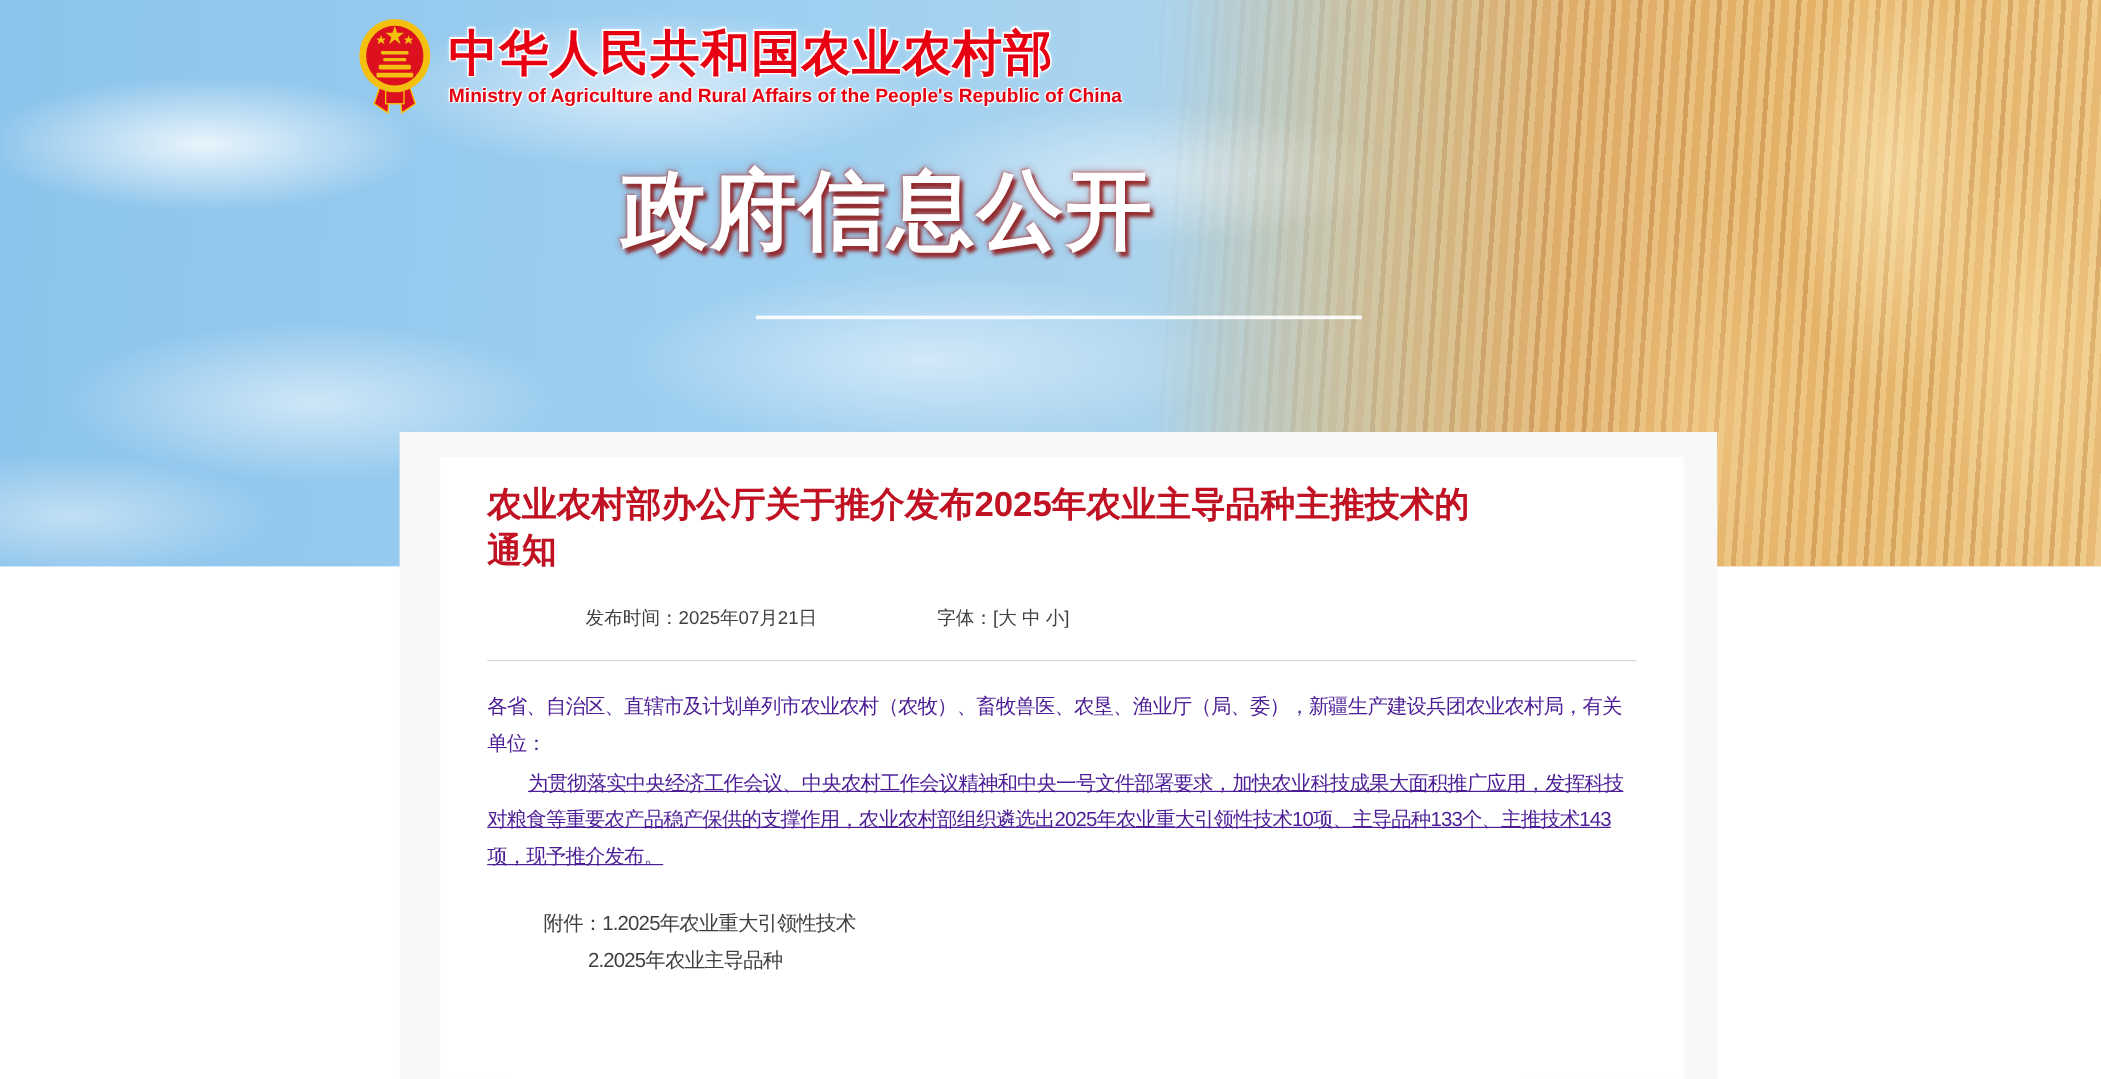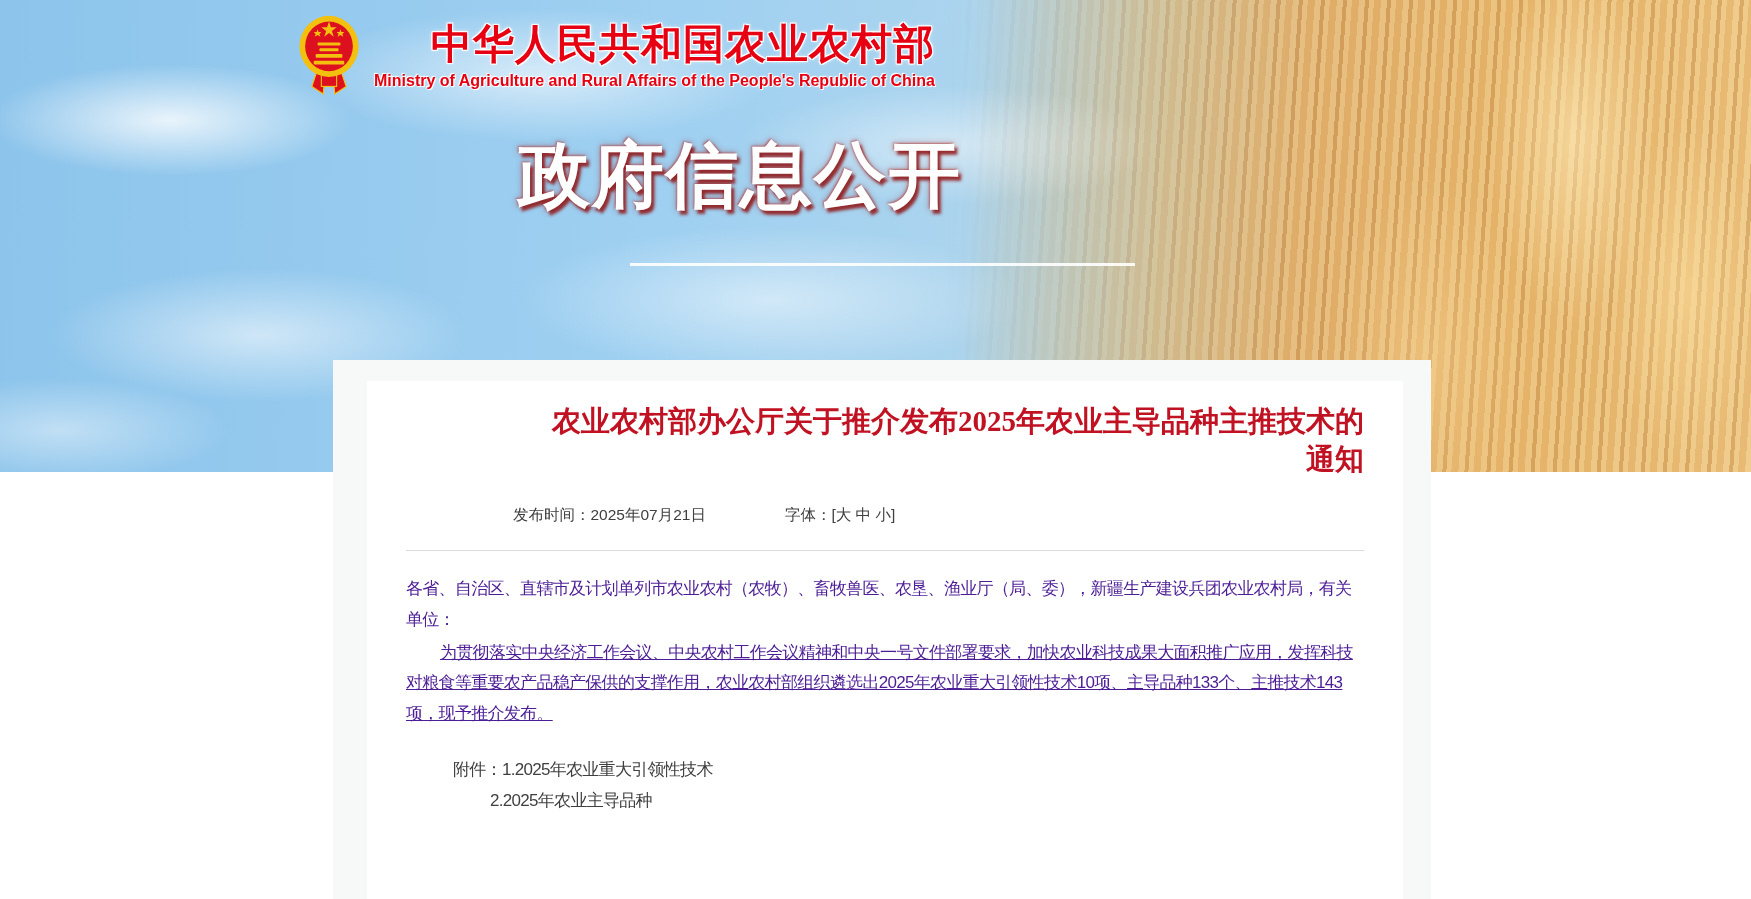--- a/index.html
+++ b/index.html
@@ -29,21 +29,21 @@
         rgba(246,214,150,.34) 4px 9px,
         rgba(222,160,80,.30) 9px 16px,
         rgba(250,226,170,.26) 16px 22px);
     -webkit-mask-image:linear-gradient(90deg, transparent 0, #000 45%);
             mask-image:linear-gradient(90deg, transparent 0, #000 45%);
   }
 
   
   .gov-header{ position:absolute; left:298px; top:12px; display:flex; align-items:flex-start; cursor:pointer; }
   .emblem{ width:62px; height:84px; flex:0 0 auto; }
-  .gov-names{ margin-left:14px; padding-top:10px;text-align:right; }
+  .gov-names{ margin-left:14px; padding-top:10px; }
   .gov-name-cn{
     font-size:41px; font-weight:bold; color:#e60012; letter-spacing:1px; line-height:1.1;
     text-shadow:0 0 2px #fff, 0 0 4px #fff, 1px 1px 0 #fff, -1px -1px 0 #fff, 1px -1px 0 #fff, -1px 1px 0 #fff;
     white-space:nowrap;
   }
   .gov-name-en{
     margin-top:5px; font-size:16px; font-weight:bold; color:#e60012; white-space:nowrap;
     text-shadow:0 0 2px #fff, 0 0 3px #fff, 1px 1px 0 #fff, -1px -1px 0 #fff;
   }
 
@@ -57,23 +57,23 @@
     position:absolute; left:630px; top:263px; width:505px; height:3px;
     background:rgba(255,255,255,.9);
   }
 
   
   .panel{ position:absolute; left:333px; top:360px; width:1098px; height:539px; background:#f7f8f8; z-index:2; }
   .paper{ position:absolute; left:34px; top:21px; width:1036px; height:518px; background:#ffffff; padding:0 39px; }
 
   .article-title{
     margin-top:21px; font-size:29px; line-height:38px; font-weight:600;
-    color:#c01222; text-align:right; white-space:pre-line;font-family:Liberation Serif, serif;
+    color:#c01222; text-align:left; white-space:pre-line;
   }
-  .meta-row{ margin-top:27px; margin-left:107px; display:flex; gap:79px; font-size:15.5px; color:#404040; }
+  .meta-row{ margin-top:27px; margin-left:82px; display:flex; gap:100px; font-size:15.5px; color:#404040; }
   .meta-fonts{ display:flex; }
   .font-sizes{ cursor:pointer; }
   .divider{ margin-top:24px; border-top:1px solid #dbdbdb; height:0; }
 
   .body-text{ margin-top:23px; font-size:17px; letter-spacing:-0.7px; line-height:30.8px; color:#4c1d95; }
   .body-text p{ white-space:pre-line; margin-bottom:2px; }
   .body-text p.indent{ text-indent:2em;text-decoration:underline; }
 
   .attachments{ margin-top:25px; font-size:17px; letter-spacing:-0.7px; line-height:30.8px; color:#3f3f3f; }
   .attach-line-1{ margin-left:47px; }

